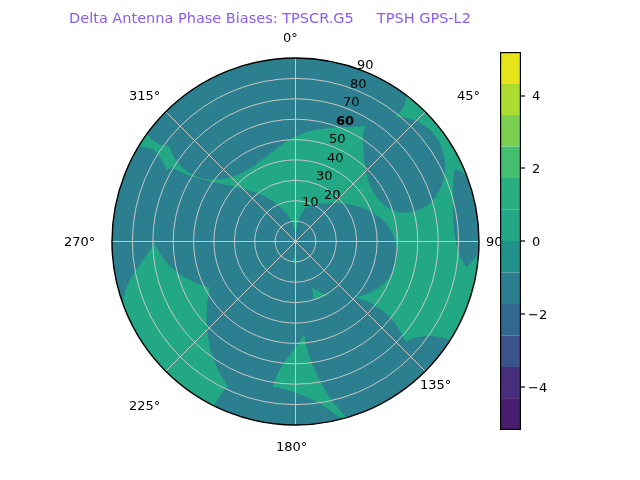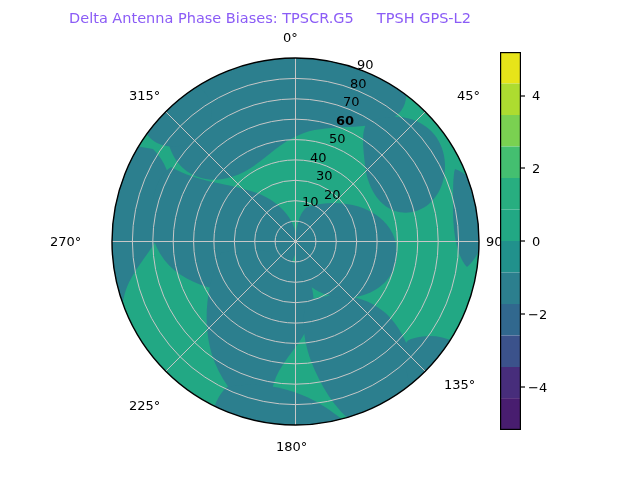--- a/index.html
+++ b/index.html
@@ -161,30 +161,30 @@
         <line x1="184.5" y1="184.5" x2="54.7" y2="54.7"></line>
       </g>
 
       <circle cx="184.5" cy="184.5" r="183.5" fill="none" stroke="#000000" stroke-width="1.4"></circle>
     </svg>
   </div>
 
   <div class="theta-label" style="left:283px;top:30px;">0°</div>
   <div class="theta-label" style="left:422px;top:88px;margin-left:35px;">45°</div>
   <div class="theta-label" style="left:486px;top:234px;">90</div>
-  <div class="theta-label" style="left:420px;top:377px;margin-left:24px;">135°</div>
+  <div class="theta-label" style="left:420px;top:377px;">135°</div>
   <div class="theta-label" style="left:276px;top:439px;text-align:center;">180°</div>
   <div class="theta-label" style="left:129px;top:398px;">225°</div>
-  <div class="theta-label" style="left:50px;top:234px;">270°</div>
+  <div class="theta-label" style="left:64px;top:234px;">270°</div>
   <div class="theta-label" style="left:129px;top:88px;">315°</div>
 
   <div class="r-label" style="left:302px;top:194px;">10</div>
   <div class="r-label" style="left:324px;top:187px;text-align:right;">20</div>
   <div class="r-label" style="left:316px;top:168px;">30</div>
-  <div class="r-label" style="left:310px;top:150px;">40</div>
+  <div class="r-label" style="left:327px;top:150px;">40</div>
   <div class="r-label" style="left:329px;top:131px;">50</div>
   <div class="r-label" style="left:336px;top:113px;font-weight:bold;">60</div>
   <div class="r-label" style="left:343px;top:94px;">70</div>
   <div class="r-label" style="left:350px;top:76px;">80</div>
   <div class="r-label" style="left:357px;top:57px;">90</div>
 
   <div id="colorbar-axes">
     <svg id="colorbar-svg" width="21" height="378" viewBox="0 0 21 378">
 
       <rect x="0" y="0" width="21" height="31.5" fill="#e7e419"></rect>

